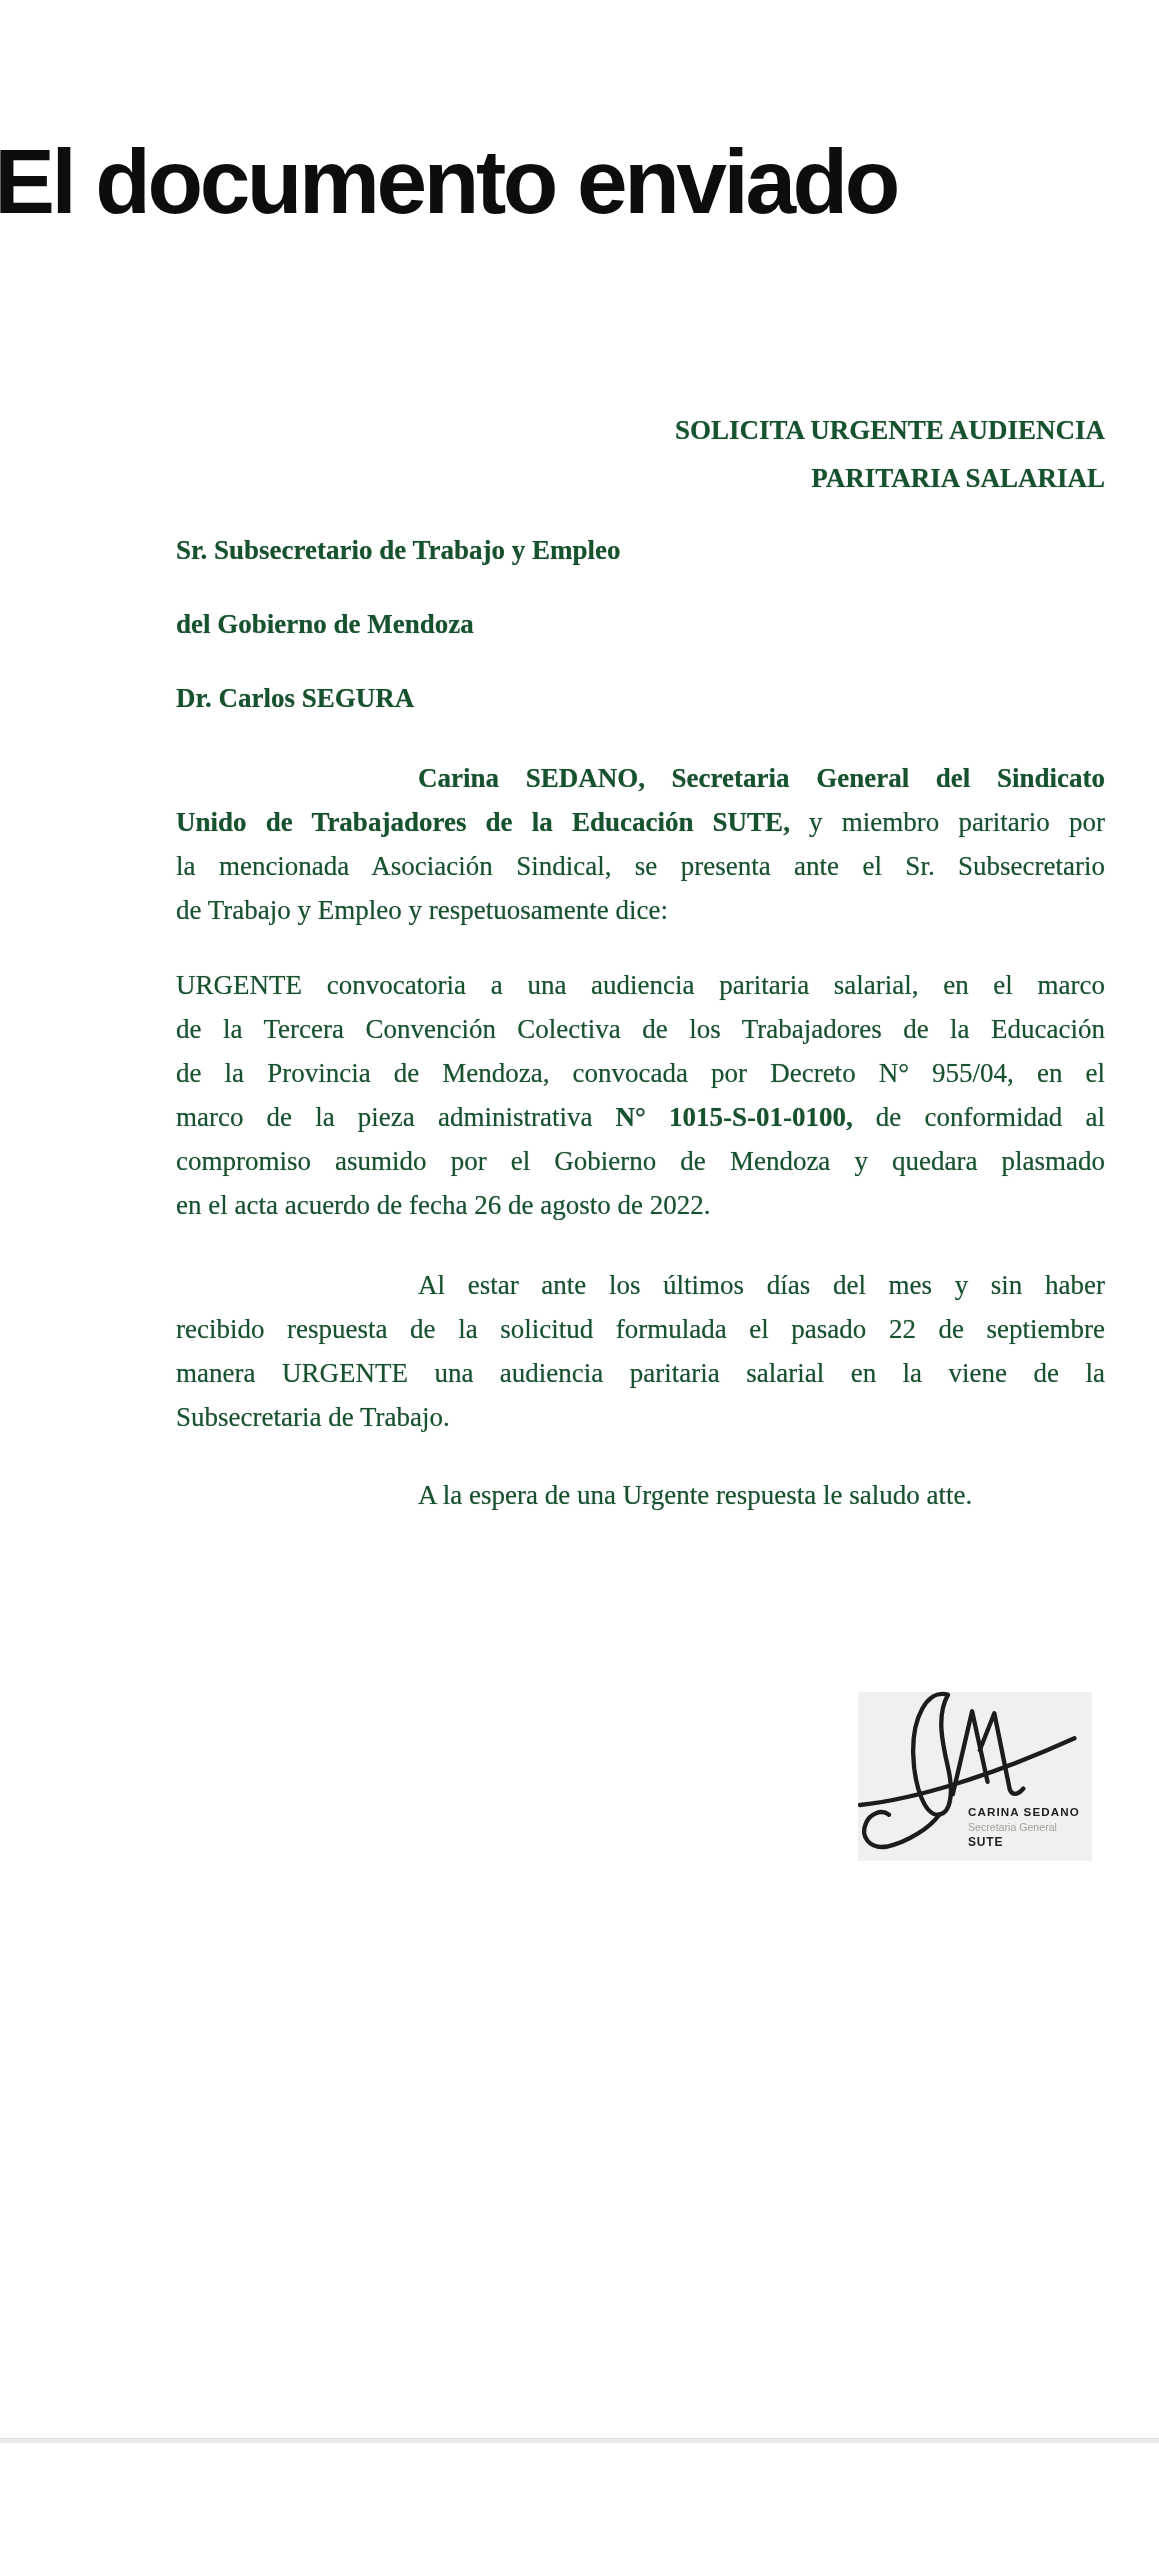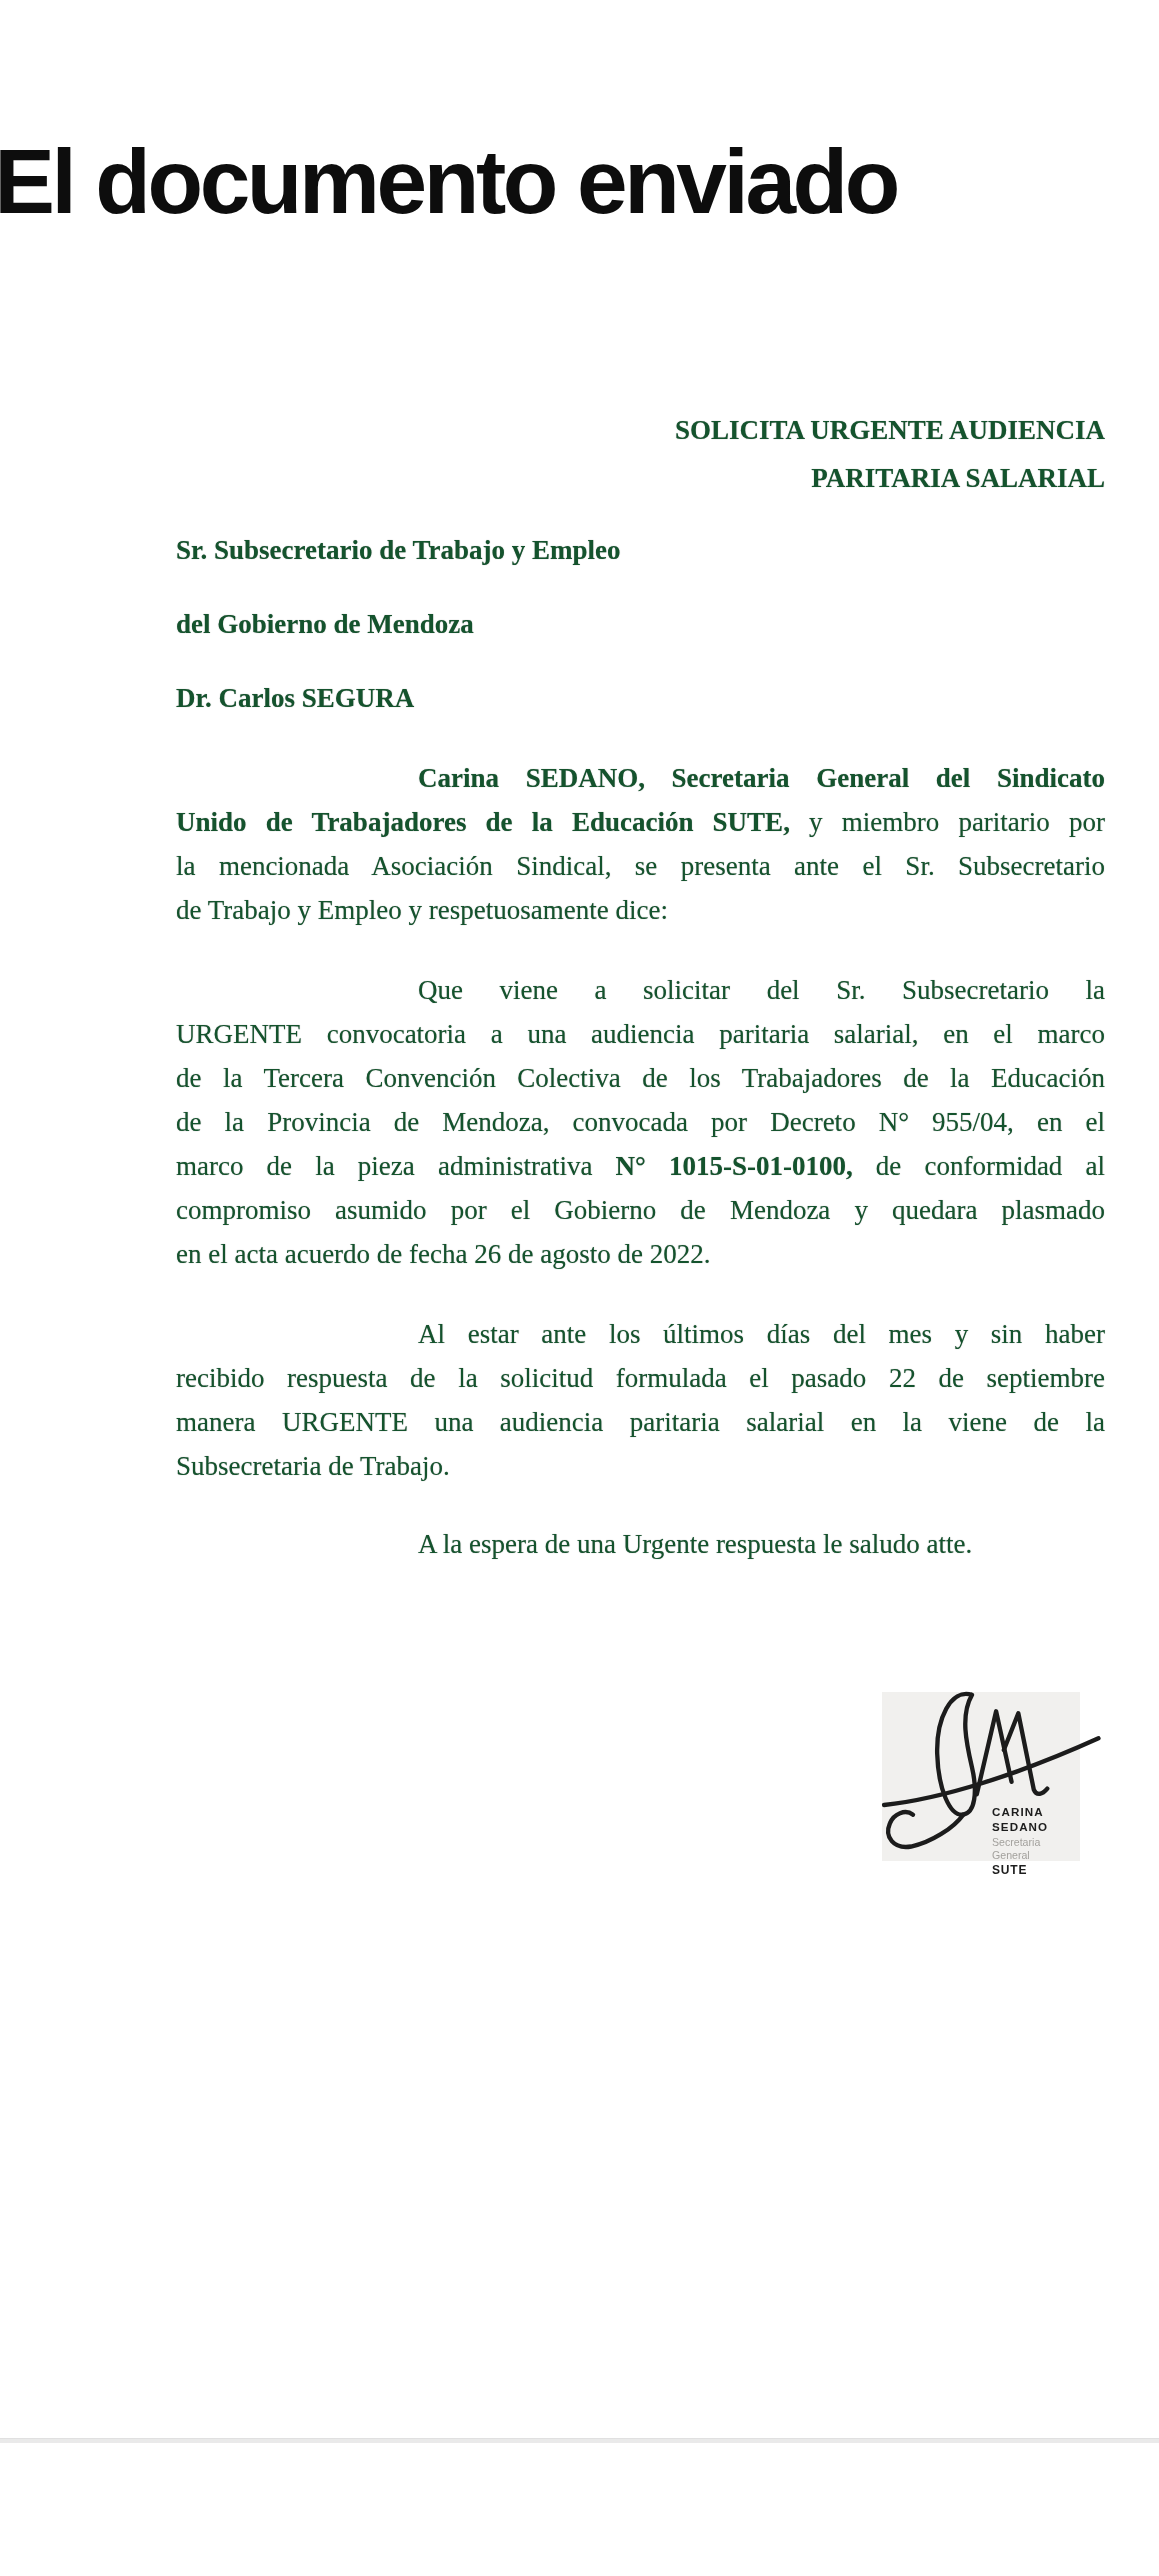--- a/index.html
+++ b/index.html
@@ -50,23 +50,23 @@
   .ln.end { text-align-last: left; }
   .ln.first { text-indent: 242px; margin-top: 36px; }
   .closing {
     margin-top: 34px;
     text-indent: 242px;
     text-align: left;
   }
   
   .sig-block {
     position: absolute;
-    left: 882px;
+    left: 858px;
     top: 1692px;
-    width: 198px;
+    width: 234px;
     height: 169px;
     background: #f1f0ee;
   }
   .sig-svg { position: absolute; left: 0; top: 0; overflow: visible; }
   .sig-text { position: absolute; left: 110px; top: 113px; font-family: "Liberation Sans", sans-serif; }
   .sig-name { font-size: 11.6px; font-weight: 700; letter-spacing: 1.1px; color: #1d1d1d; line-height: 14.5px; }
   .sig-role { font-size: 10.6px; color: #a3a19d; line-height: 13.5px; margin-top: 1.9px; }
   .sig-org  { font-size: 12px; font-weight: 700; letter-spacing: 0.8px; color: #1d1d1d; line-height: 12.6px; margin-top: 1px; }
   
   .divider {
@@ -101,21 +101,20 @@
     </div>
 
     <div class="body">
         <div class="para">
           <div class="ln first"><b>Carina SEDANO, Secretaria General del Sindicato</b></div>
           <div class="ln"><b>Unido de Trabajadores de la Educación SUTE,</b><span> y miembro paritario por</span></div>
           <div class="ln"><span>la mencionada Asociación Sindical, se presenta ante el Sr. Subsecretario</span></div>
           <div class="ln end"><span>de Trabajo y Empleo y respetuosamente dice:</span></div>
         </div>
         <div class="para">
-          <div class="ln first"><span>Que viene a solicitar del Sr. Subsecretario la</span></div>
           <div class="ln"><span>URGENTE convocatoria a una audiencia paritaria salarial, en el marco</span></div>
           <div class="ln"><span>de la Tercera Convención Colectiva de los Trabajadores de la Educación</span></div>
           <div class="ln"><span>de la Provincia de Mendoza, convocada por Decreto N° 955/04, en el</span></div>
           <div class="ln"><span>marco de la pieza administrativa </span><b>N° 1015-S-01-0100,</b><span> de conformidad al</span></div>
           <div class="ln"><span>compromiso asumido por el Gobierno de Mendoza y quedara plasmado</span></div>
           <div class="ln end"><span>en el acta acuerdo de fecha 26 de agosto de 2022.</span></div>
         </div>
         <div class="para">
           <div class="ln first"><span>Al estar ante los últimos días del mes y sin haber</span></div>
           <div class="ln"><span>recibido respuesta de la solicitud formulada el pasado 22 de septiembre</span></div>

